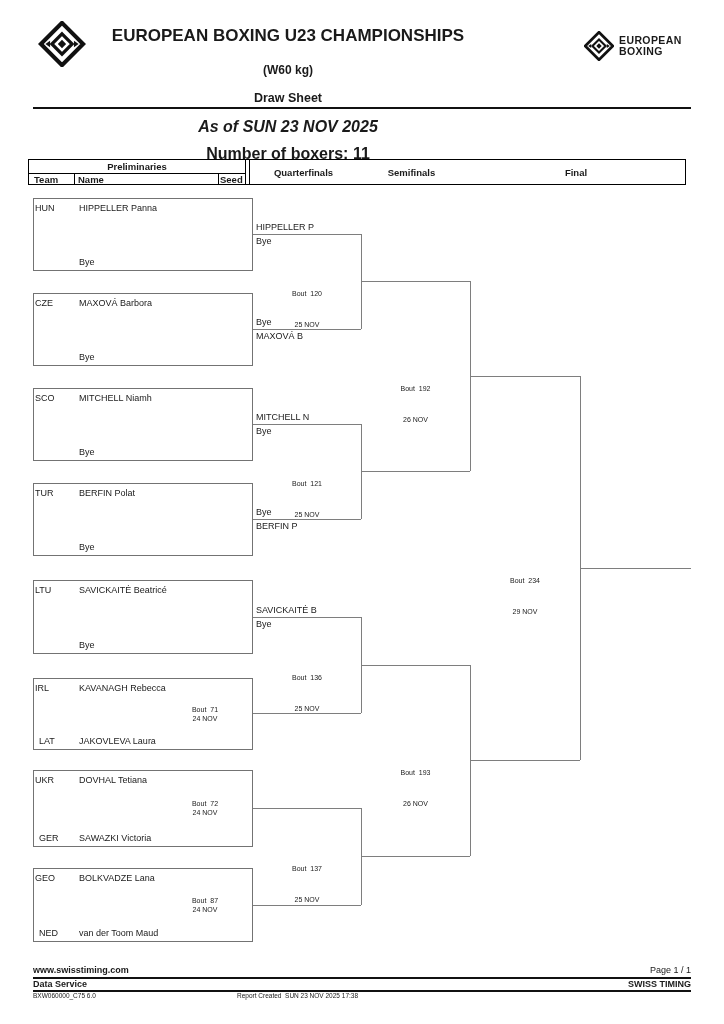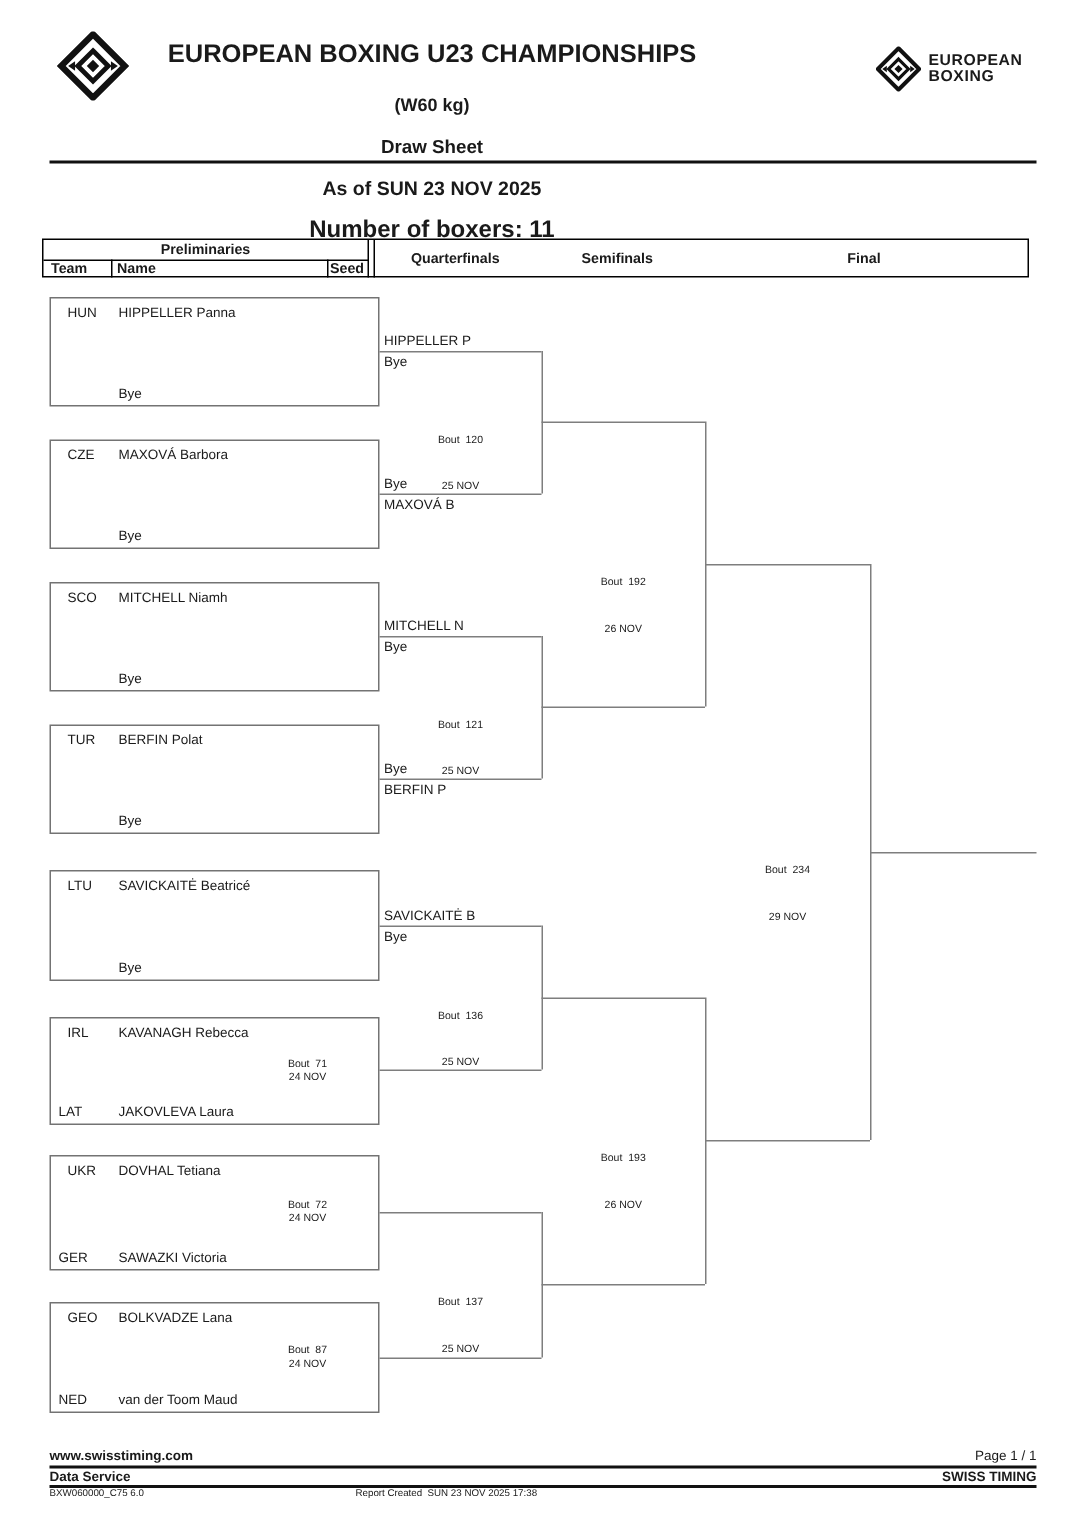--- a/index.html
+++ b/index.html
@@ -13,31 +13,31 @@
   .logo-left .txt{display:flex;flex-direction:column;}
   .ll-s{font-size:6.5px;font-weight:700;letter-spacing:.3px;line-height:8px;}
   .ll-b{font-size:11px;font-weight:700;letter-spacing:.2px;line-height:12px;}
   .ll-b.first{margin-top:3px;}
   .logo-right{position:absolute;left:584px;top:31px;display:flex;gap:5px;align-items:center;}
   .lr-t{font-size:10.5px;font-weight:700;letter-spacing:.4px;line-height:11px;}
   .center-block{position:absolute;left:33px;width:510px;text-align:center;}
   .doc-title{top:26px;font-size:17px;font-weight:700;}
   .weight{top:63px;font-size:12px;font-weight:700;}
   .sheet{top:91px;font-size:12.5px;font-weight:700;}
-  .asof{top:118px;font-size:13px;font-weight:700;}
+  .asof{top:118px;font-size:16px;font-weight:700;font-style:italic;}
   .count{top:145px;font-size:16px;font-weight:700;}
   .rule{position:absolute;left:33px;width:658px;border-top:2px solid #111;height:0;}
   
   .htable{position:absolute;left:28px;top:159px;width:658px;height:26px;border:1px solid #000;box-sizing:border-box;font-size:9.5px;font-weight:700;}
   .htable .hdiv{position:absolute;background:#000;}
   .hlabel{position:absolute;}
   .hcenter{position:absolute;text-align:center;}
   
   .pbox{position:absolute;left:33px;width:220px;border:1px solid #737373;box-sizing:border-box;}
-  .pteam{position:absolute;left:11px;top:4px;font-size:9px;}
+  .pteam{position:absolute;left:1px;top:4px;font-size:9px;}
   .pname{position:absolute;left:45px;top:4px;font-size:9px;white-space:nowrap;}
   .pteam2{position:absolute;left:5px;bottom:3px;font-size:9px;}
   .pname2{position:absolute;left:45px;bottom:3px;font-size:9px;white-space:nowrap;}
   .pbout{position:absolute;left:126px;width:90px;text-align:center;font-size:7px;line-height:9px;white-space:pre;}
   .hline{position:absolute;border-top:1px solid #7e7e7e;height:0;}
   .vline{position:absolute;border-left:1px solid #7e7e7e;width:0;}
   .wname{position:absolute;font-size:9px;white-space:nowrap;}
   .boutlbl{position:absolute;text-align:center;font-size:7px;line-height:9px;white-space:pre;}
   .boutlbl .d{margin-top:4px;}
   

